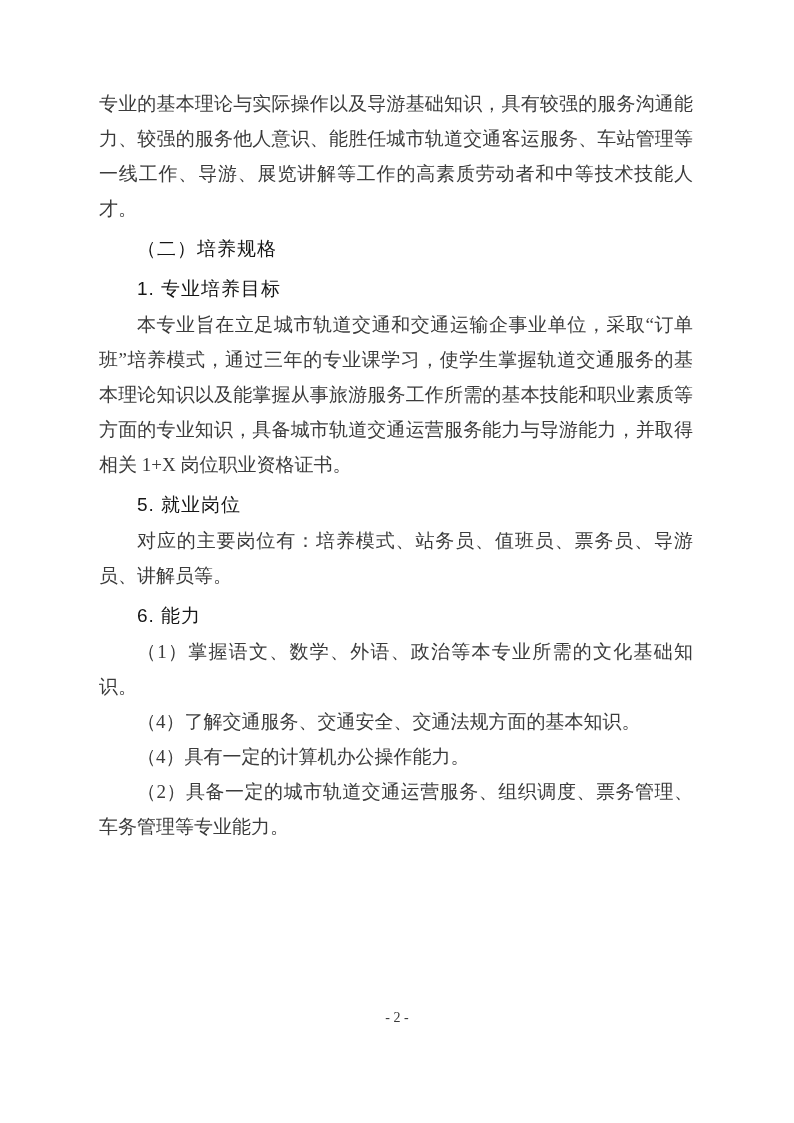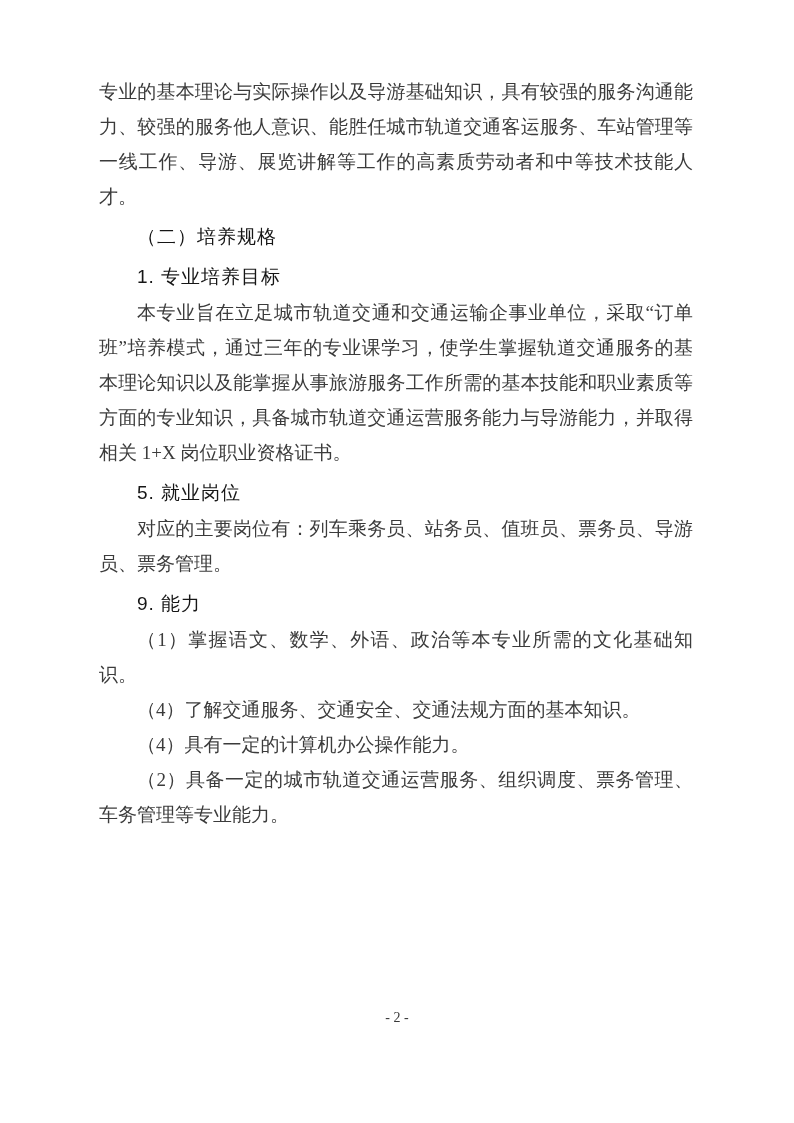--- a/index.html
+++ b/index.html
@@ -7,21 +7,21 @@
     position: relative;
     width: 794px;
     height: 1123px;
     background: #ffffff;
     box-sizing: border-box;
     overflow: hidden;
     font-family: "Liberation Serif", "DejaVu Serif", serif;
   }
   .doc {
     position: absolute;
-    top: 74px;
+    top: 86px;
     left: 99px;
     width: 594px;
   }
   .doc p {
     margin: 0;
     font-size: 19px;
     line-height: 35px;
     color: #3b3b3b;
     text-align: justify;
     text-indent: 2em;
@@ -53,21 +53,21 @@
 </head>
 <body>
 
 <div class="page">
   <div class="doc">
     <p class="continued">专业的基本理论与实际操作以及导游基础知识，具有较强的服务沟通能力、较强的服务他人意识、能胜任城市轨道交通客运服务、车站管理等一线工作、导游、展览讲解等工作的高素质劳动者和中等技术技能人才。</p>
     <h2>（二）培养规格</h2>
     <h3>1. 专业培养目标</h3>
     <p>本专业旨在立足城市轨道交通和交通运输企事业单位，采取“订单班”培养模式，通过三年的专业课学习，使学生掌握轨道交通服务的基本理论知识以及能掌握从事旅游服务工作所需的基本技能和职业素质等方面的专业知识，具备城市轨道交通运营服务能力与导游能力，并取得相关 1+X 岗位职业资格证书。</p>
     <h3>5. 就业岗位</h3>
-    <p>对应的主要岗位有：列车乘务员、站务员、值班员、票务员、导游员、票务管理。</p>
-    <h3>9. 能力</h3>
+    <p>对应的主要岗位有：培养模式、站务员、值班员、票务员、导游员、讲解员等。</p>
+    <h3>6. 能力</h3>
     <p>（1）掌握语文、数学、外语、政治等本专业所需的文化基础知识。</p>
     <p>（4）了解交通服务、交通安全、交通法规方面的基本知识。</p>
     <p>（4）具有一定的计算机办公操作能力。</p>
     <p>（2）具备一定的城市轨道交通运营服务、组织调度、票务管理、车务管理等专业能力。</p>
   </div>
   <div class="page-footer">- 2 -</div>
 </div>
 
 </body></html>

